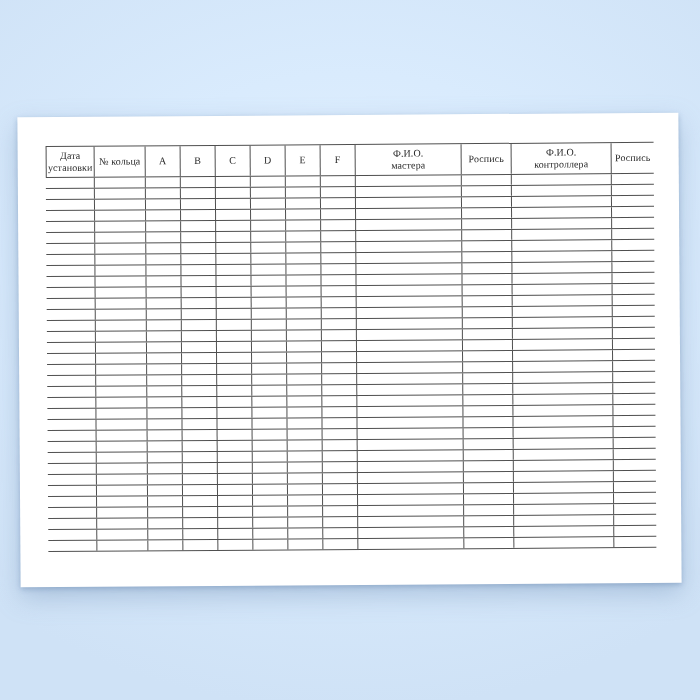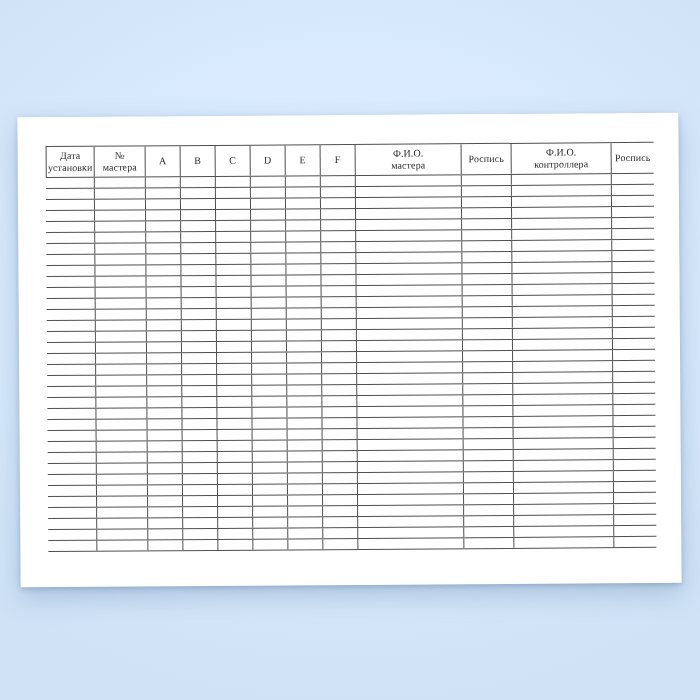--- a/index.html
+++ b/index.html
@@ -65,21 +65,21 @@
   .bcell:last-child { border-right: none; }
 </style>
 </head>
 <body>
 
 <div class="page">
   <div class="form-table">
     <div class="hrow" id="header-row">
         <div class="hcell">Дата
 установки</div>
-        <div class="hcell">№ мастера</div>
+        <div class="hcell">№ кольца</div>
         <div class="hcell">A</div>
         <div class="hcell">B</div>
         <div class="hcell">C</div>
         <div class="hcell">D</div>
         <div class="hcell">E</div>
         <div class="hcell">F</div>
         <div class="hcell">Ф.И.О.
 мастера</div>
         <div class="hcell">Роспись</div>
         <div class="hcell">Ф.И.О.

